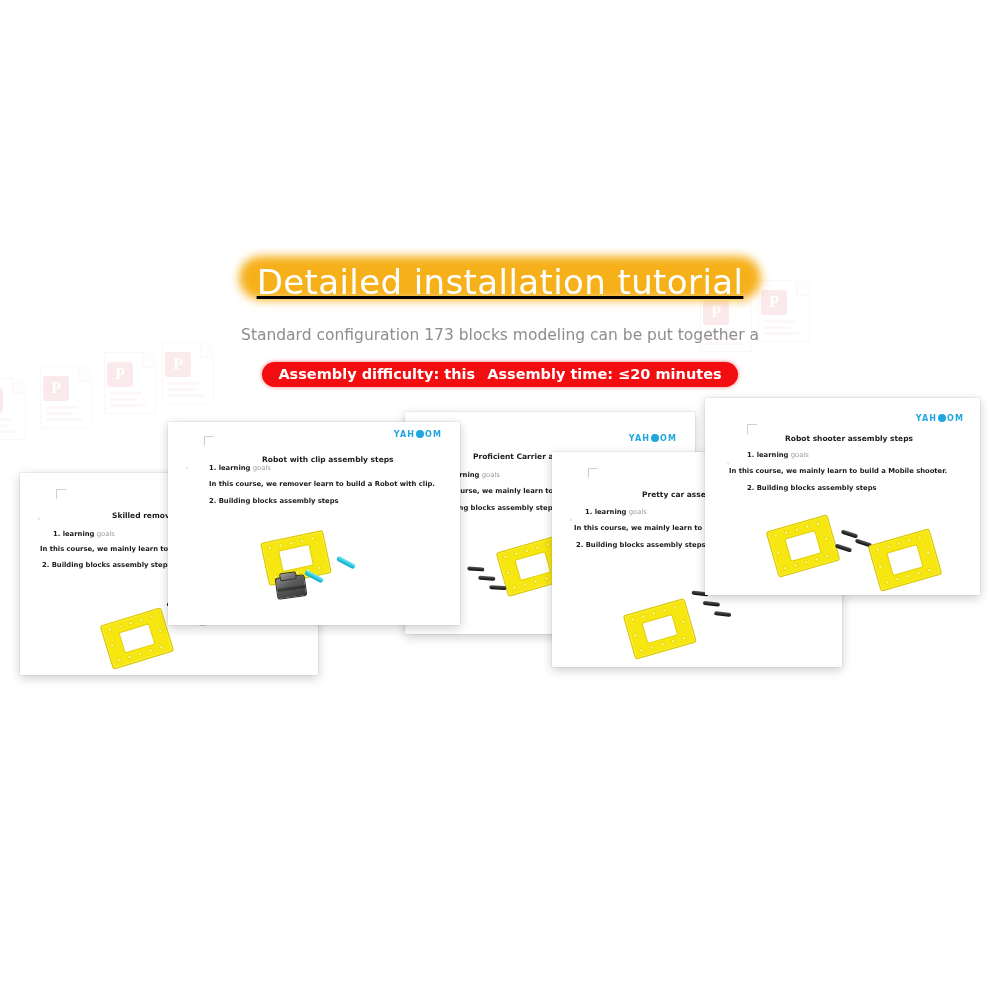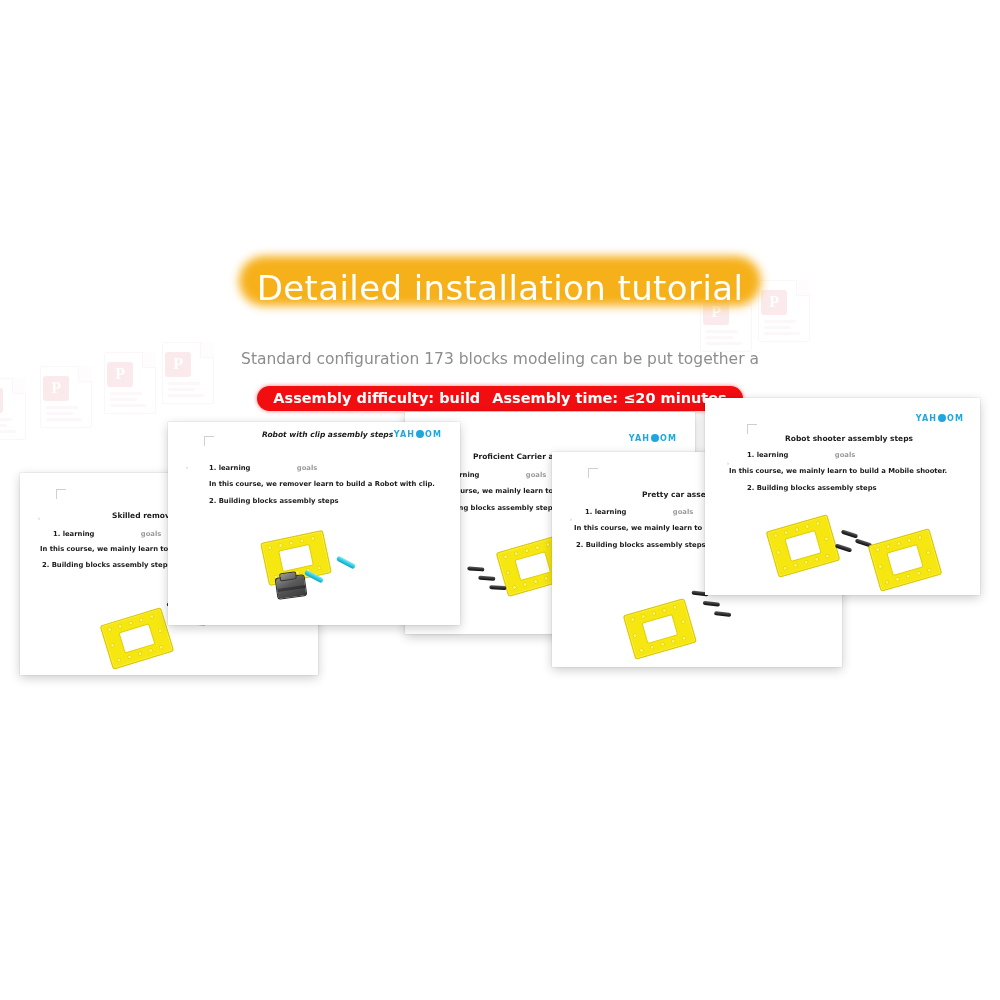--- a/index.html
+++ b/index.html
@@ -83,21 +83,22 @@
   .header-block {
     position: absolute;
     left: 0;
     top: 250px;
     width: 1000px;
     text-align: center;
   }
   .title-wrap {
     display: inline-block;
     position: relative;
-    padding: 18px 18px 6px 18px;
+    padding: 12px 18px 6px 18px;
+    text-decoration: underline;
   }
   .title-glow {
     position: absolute;
     left: 0; top: 6px;
     right: 0; bottom: 8px;
     background: #f6b01a;
     border-radius: 26px;
     filter: blur(5px);
     z-index: 0;
   }
@@ -112,21 +113,21 @@
     white-space: nowrap;
   }
 
   .subline {
     color: #8d8d8d;
     font-size: 15.5px;
     line-height: 34px;
     font-family: "DejaVu Sans", sans-serif;
     white-space: nowrap;
   }
-  .sub-wrap { margin-top: 28px; }
+  .sub-wrap { margin-top: 10px; }
 
   .redbar-wrap {
     margin-top: 10px;
   }
   .redbar {
     display: inline-block;
     background: #f20d11;
     color: #ffffff;
     font-size: 14.5px;
     font-weight: bold;
@@ -176,21 +177,21 @@
     font-family: "DejaVu Sans", sans-serif;
   }
   .card-line {
     position: absolute;
     font-size: 6.8px;
     font-weight: bold;
     color: #1a1a1a;
     white-space: nowrap;
     font-family: "DejaVu Sans", sans-serif;
   }
-  .card-line .faint { color: #9a9a9a; font-weight: bold; margin-left: 44px; }
+  .card-line .faint { color: #9a9a9a; font-weight: normal; }
   .bullet-mark {
     position: absolute;
     font-size: 6px;
     color: #b5b5b5;
   }
   .tick {
     position: absolute;
     width: 9px;
     height: 9px;
     border-left: 1px solid #cfcfcf;
@@ -334,21 +335,21 @@
     <div class="title-wrap">
       <div class="title-glow"></div>
       <div class="title-text">Detailed installation tutorial</div>
     </div>
 
     <div class="sub-wrap">
       <div class="subline">Standard configuration 173 blocks modeling can be put together a</div>
     </div>
 
     <div class="redbar-wrap">
-      <div class="redbar"><span>Assembly difficulty: build</span><span class="gap"></span><span>Assembly time: ≤20 minutes</span></div>
+      <div class="redbar"><span>Assembly difficulty: this</span><span class="gap"></span><span>Assembly time: ≤20 minutes</span></div>
     </div>
   </div>
 
   <div class="card" style="left:20px; top:473px; width:298px; height:202px;">
     <div class="card-inner">
       <div class="tick" style="left:36px; top:16px;"></div>
       <div class="bullet-mark" style="left:18px; top:42px;">›</div>
       <div class="card-title" style="left:92px; top:38px;">Skilled remover assembly steps</div>
       <div class="card-line" style="left:33px; top:57px;"><span>1. learning </span><span class="faint">goals</span></div>
       <div class="card-line" style="left:20px; top:72px;">In this course, we mainly learn to build a Skilled remover.</div>
@@ -412,21 +413,21 @@
         <div class="pin" style="left:22px; top:42px; transform:rotate(20deg);"></div>
       </div>
     </div>
   </div>
 
   <div class="card" style="left:168px; top:422px; width:292px; height:203px;">
     <div class="card-inner">
       <div class="tick" style="left:36px; top:14px;"></div>
       <div class="logo" style="right:18px; top:8px;">YAH<span class="dot"></span>OM</div>
       <div class="bullet-mark" style="left:18px; top:42px;">›</div>
-      <div class="card-title" style="left:94px; top:8px;font-style:italic;">Robot with clip assembly steps</div>
+      <div class="card-title" style="left:94px; top:33px;">Robot with clip assembly steps</div>
       <div class="card-line" style="left:41px; top:42px;"><span>1. learning </span><span class="faint">goals</span></div>
       <div class="card-line" style="left:41px; top:58px;">In this course, we remover learn to build a Robot with clip.</div>
       <div class="card-line" style="left:41px; top:75px;">2. Building blocks assembly steps</div>
 
       <div class="art" style="left:88px; top:110px; width:170px; height:90px;">
         <div class="frame" style="left:8px; top:4px; width:62px; height:42px; transform:rotate(-12deg);">
           <div class="hole"></div>
           <div class="studs">
             <div class="stud" style="left:6px;  top:4px;"></div>
             <div class="stud" style="left:17px; top:4px;"></div>

